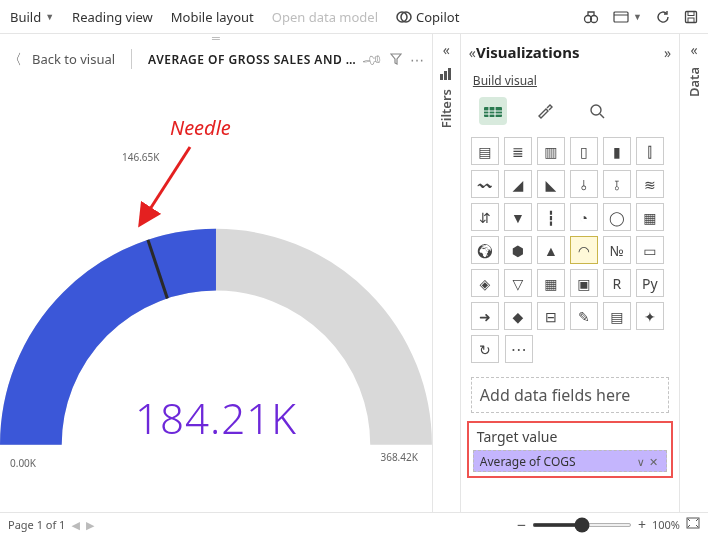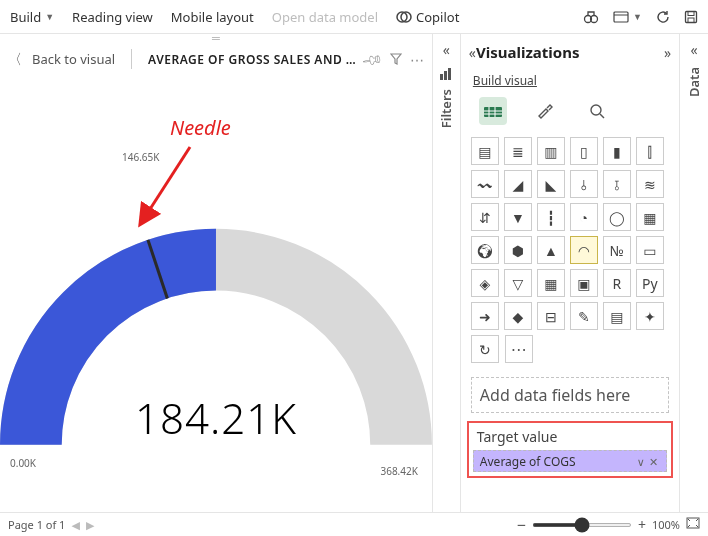--- a/index.html
+++ b/index.html
@@ -22,23 +22,23 @@
     height: 34px; display: flex; align-items: center; padding: 0 8px; gap: 6px;
   }
   .back { display: flex; align-items: center; gap: 10px; font-size: 13px; color: #555; cursor: pointer; }
   .back .arrow { font-size: 14px; color: #555; }
   .divider { width: 1px; height: 20px; background: #ccc; margin: 0 10px; }
   .viz-title { font-size: 12px; font-weight: 600; letter-spacing: .5px; color: #222; white-space: nowrap; overflow: hidden; text-overflow: ellipsis; flex: 1; }
   .canvas-icons { margin-left: auto; display: flex; gap: 8px; color: #888; font-size: 14px; }
 
   .gauge-area { flex: 1; position: relative; }
   .gauge-svg { position: absolute; left: 0; right: 0; bottom: 40px; width: 100%; height: 260px; }
-  .gauge-value { position: absolute; left: 0; right: 0; bottom: 66px; text-align: center; font-size: 42px; font-weight: 300; color: #000000; letter-spacing: 1px;}
+  .gauge-value { position: absolute; left: 0; right: 0; bottom: 66px; text-align: center; font-size: 42px; font-weight: 300; color: #6d28d9; letter-spacing: 1px;}
   .gauge-min   { position: absolute; left: 10px; bottom: 42px; font-size: 10px; color: #666; text-align: center; }
-  .gauge-max   { position: absolute; right: 14px; bottom: 34px; font-size: 10px; color: #666; }
+  .gauge-max   { position: absolute; right: 14px; bottom: 48px; font-size: 10px; color: #666; }
   .needle-label { position: absolute; left: 86px; top: 74px; font-size: 10px; color: #666; margin-left: 36px; }
 
   .annot-label { position: absolute; left: 170px; top: 38px; color: #e42020; font-size: 20px; font-style: italic; }
   .annot-arrow { position: absolute; left: 135px; top: 66px; }
 
   
   .filters-rail {
     width: 28px; border-right: 1px solid #e5e5e5; display: flex; flex-direction: column; align-items: center;
     padding-top: 6px; gap: 8px; color: #555;
   }

